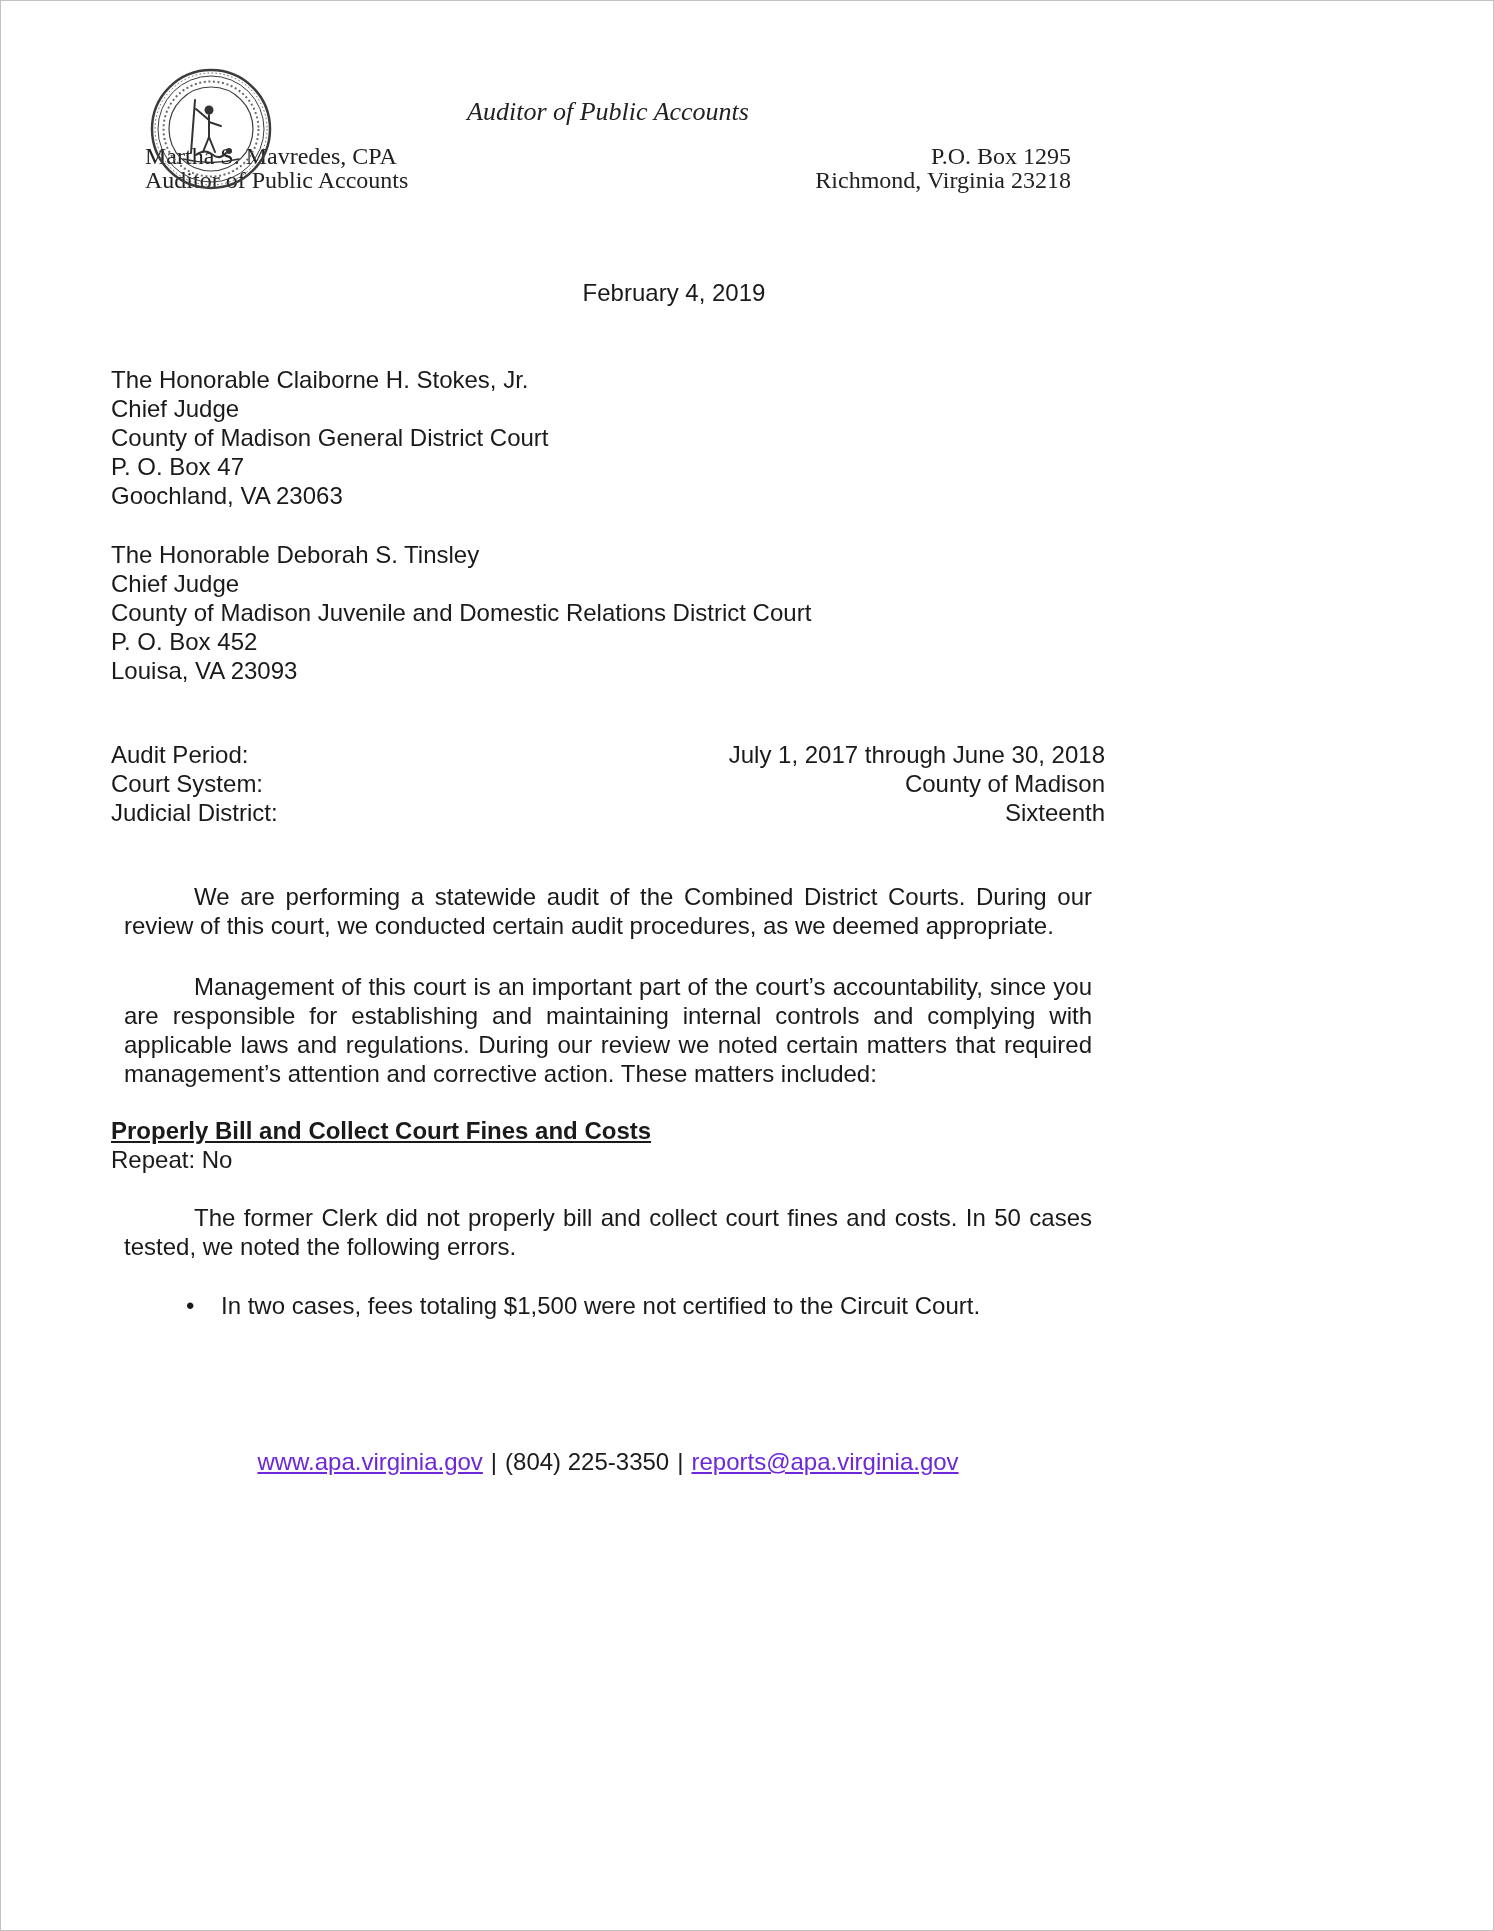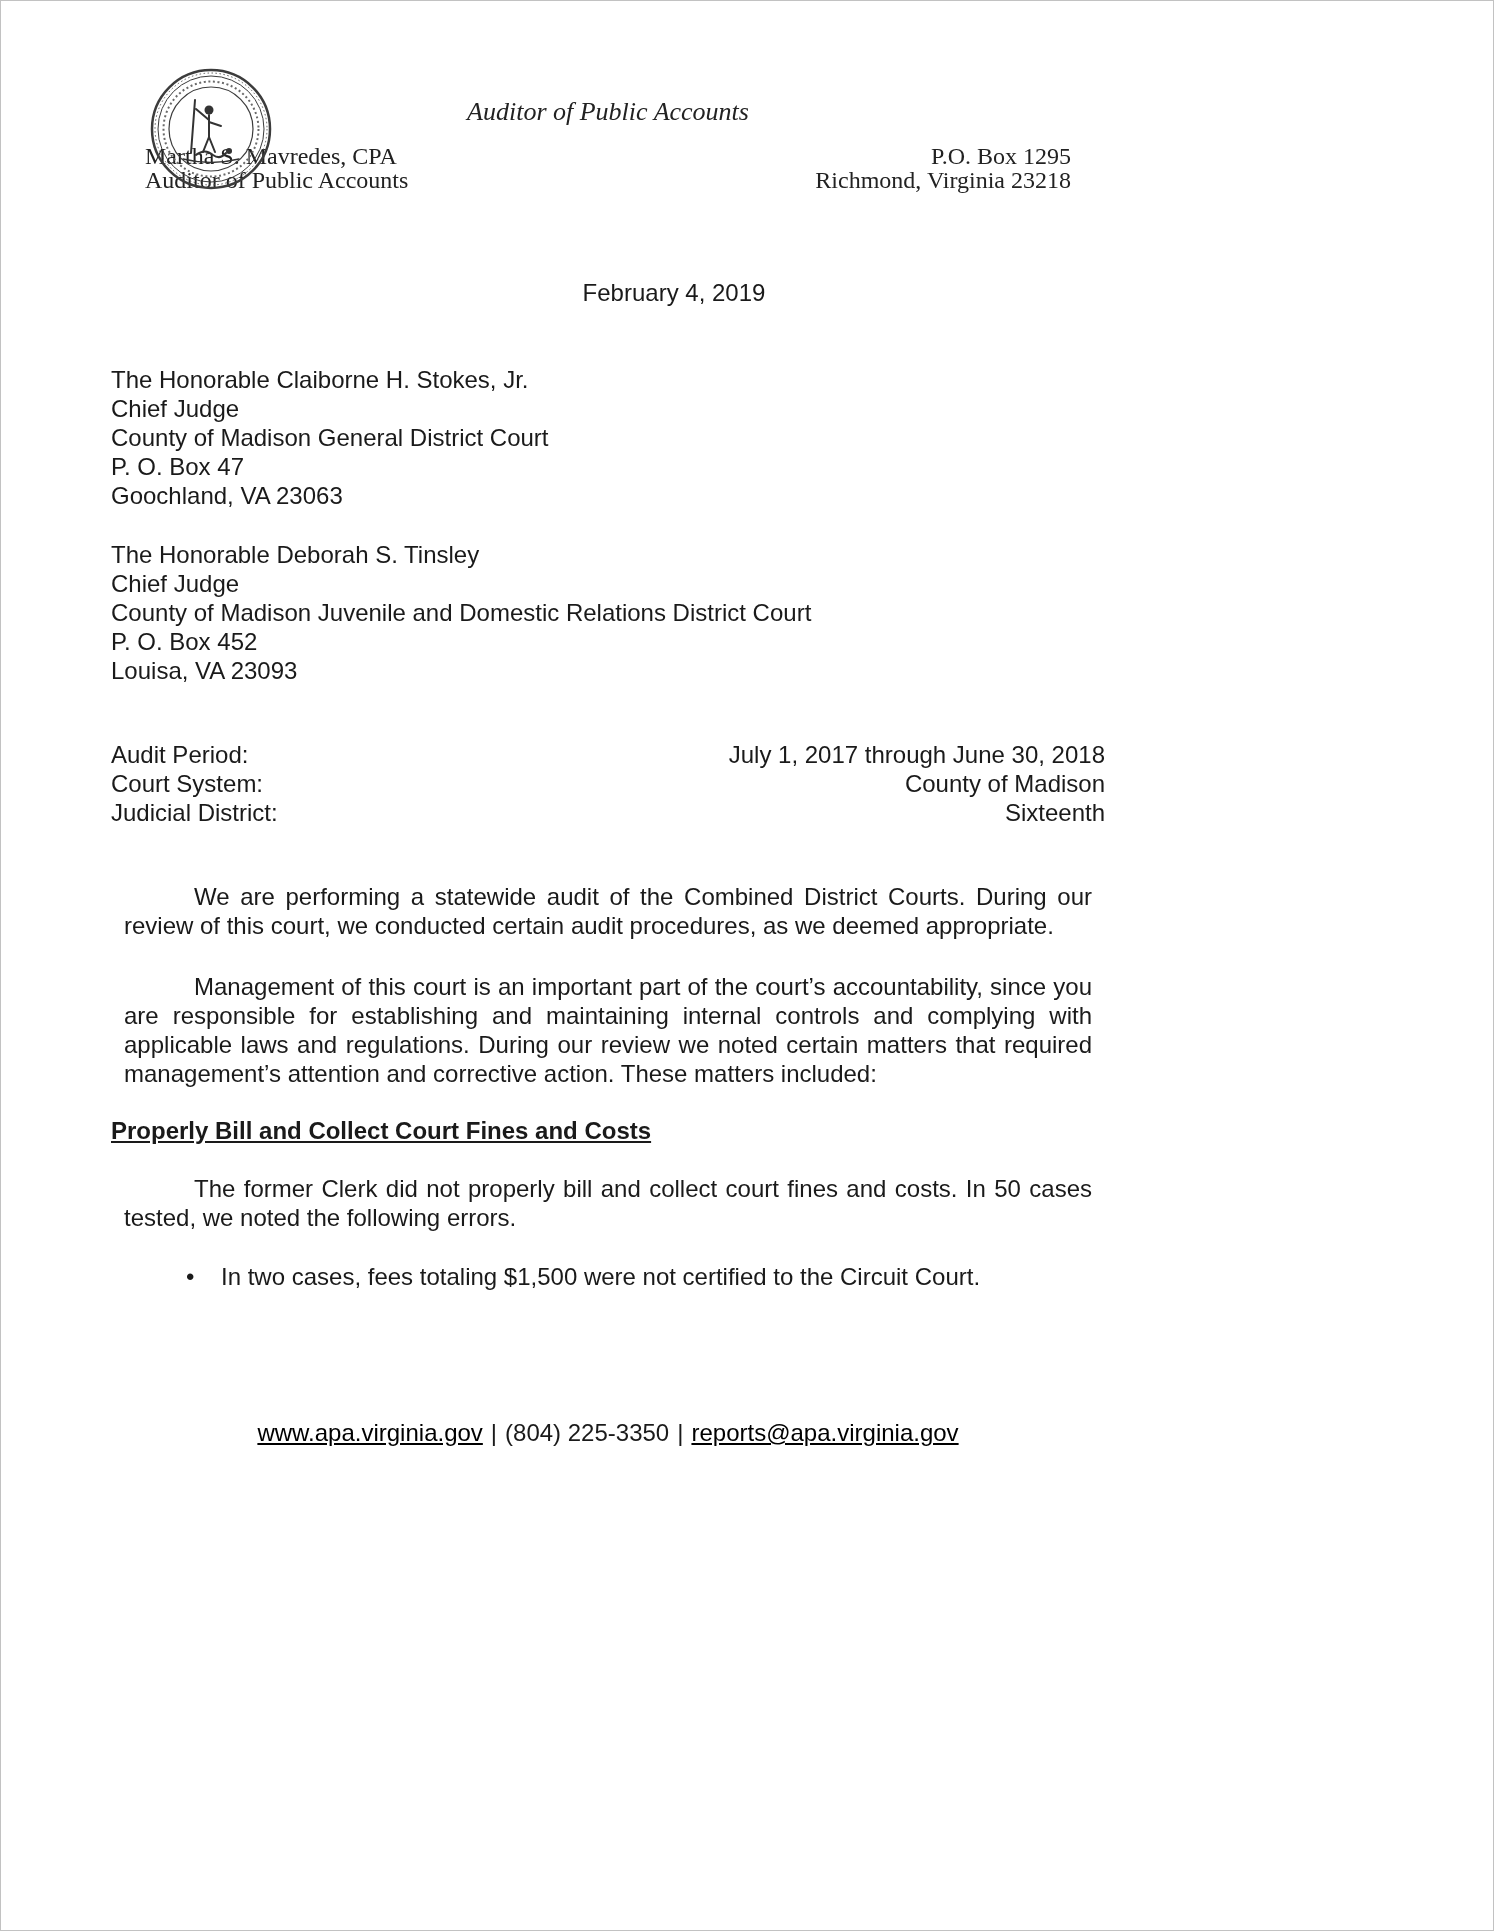--- a/index.html
+++ b/index.html
@@ -36,21 +36,21 @@
   .audit-row { display: flex; justify-content: space-between; }
   .audit-label { width: 212px; flex: none; }
   .para { margin: 13px; text-indent: 70px; text-align: justify; }
   .p1 { margin-top: 55px; }
   .p2 { margin-top: 32px; }
   .p3 { margin-top: 29px; }
   .finding-heading { margin-top: 28px; font-weight: bold; text-decoration: underline; }
   .bullet-item { margin-top: 30px; display: flex; padding-left: 75px; }
   .bullet-glyph { width: 35px; flex: none; }
   .footer { margin-top: 127px; text-align: center; }
-  .footer a { color: #000000; text-decoration: underline; cursor: pointer; }
+  .footer a { color: #6d28d9; text-decoration: underline; cursor: pointer; }
   .footer .sep { padding: 0 8px; color: #1a1a1a; }
 </style>
 </head>
 <body>
 
 <div class="page">
 
   <div class="letterhead">
     <svg class="seal" viewBox="0 0 124 124" aria-hidden="true">
       <circle cx="62" cy="62" r="59" fill="none" stroke="#3c3c3c" stroke-width="2.5"></circle>
@@ -119,20 +119,21 @@
         <div class="audit-label">Judicial District:</div>
         <div class="audit-value">Sixteenth</div>
       </div>
     </div>
 
     <p class="para p1">We are performing a statewide audit of the Combined District Courts.  During our review of this court, we conducted certain audit procedures, as we deemed appropriate.</p>
 
     <p class="para p2">Management of this court is an important part of the court’s accountability, since you are responsible for establishing and maintaining internal controls and complying with applicable laws and regulations.  During our review we noted certain matters that required management’s attention and corrective action.  These matters included:</p>
 
     <div class="finding-heading">Properly Bill and Collect Court Fines and Costs</div>
+    <div class="finding-repeat">Repeat: No</div>
 
     <p class="para p3">The former Clerk did not properly bill and collect court fines and costs.  In 50 cases tested, we noted the following errors.</p>
 
     <div class="bullet-item">
       <span class="bullet-glyph">•</span>
       <span class="bullet-text">In two cases, fees totaling $1,500 were not certified to the Circuit Court.</span>
     </div>
 
     <div class="footer">
       <a>www.apa.virginia.gov</a><span class="sep">|</span><span>(804) 225-3350</span><span class="sep">|</span><a>reports@apa.virginia.gov</a>

